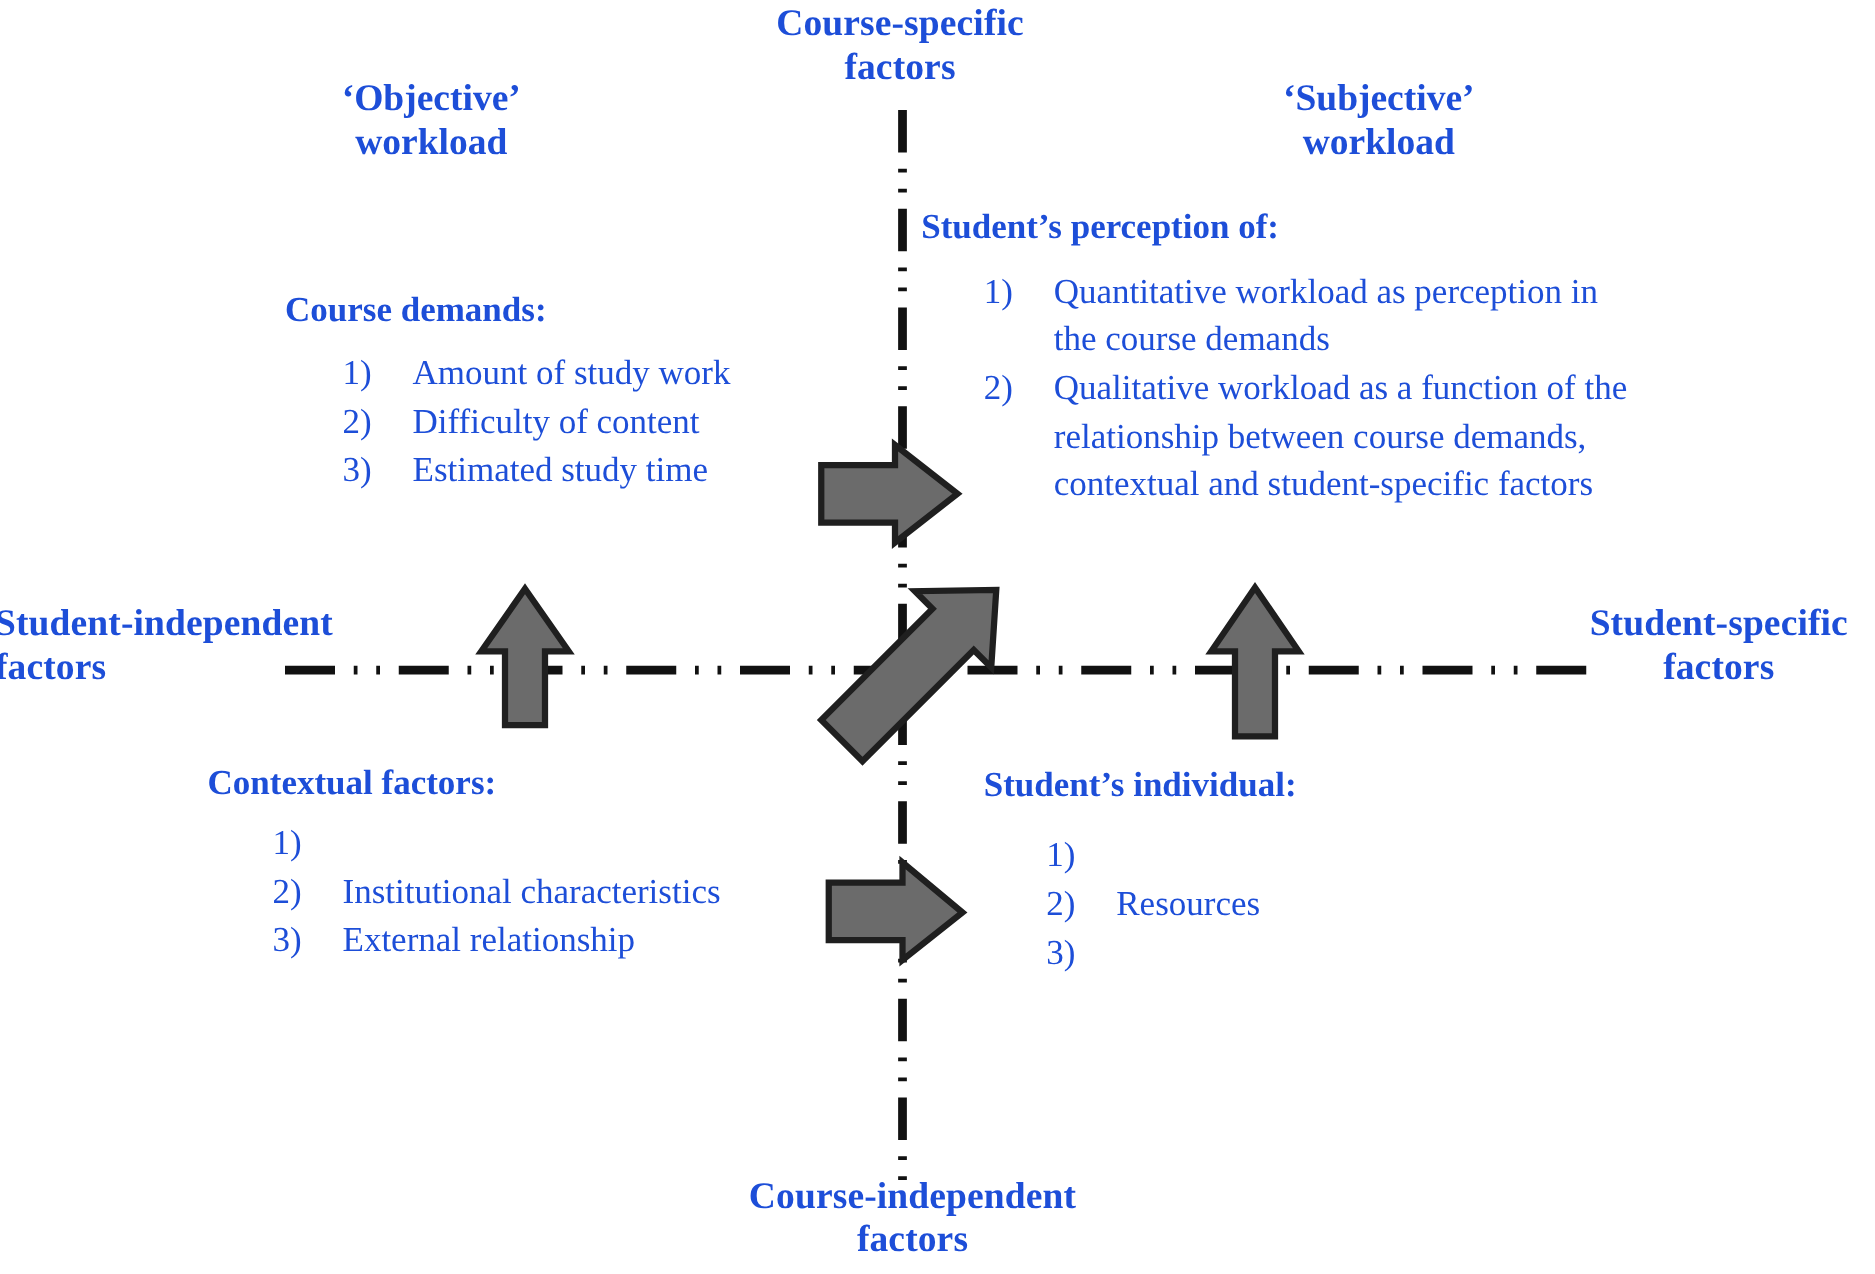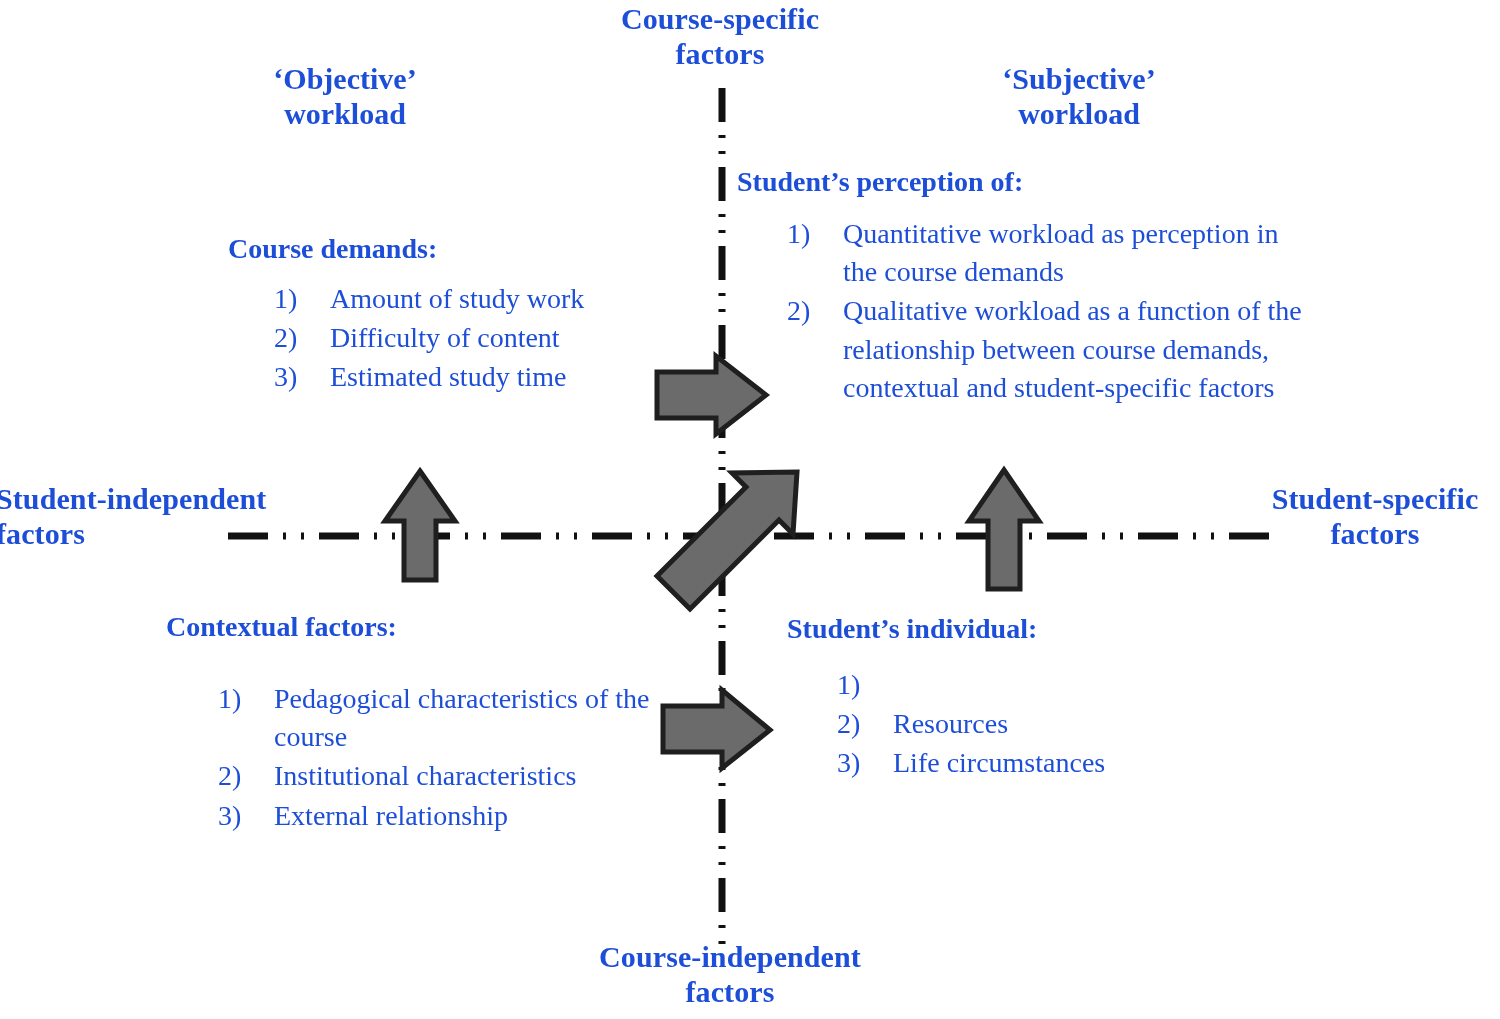--- a/index.html
+++ b/index.html
@@ -35,21 +35,21 @@
   
   .quad-title {
     position: absolute;
     font-weight: bold;
     font-size: 30px;
     text-align: center;
     line-height: 1.16;
     white-space: pre-line;
   }
   #title-objective  { left: 190px; top: 62px; width: 310px; }
-  #title-subjective { left: 934px; top: 62px; width: 290px; }
+  #title-subjective { left: 958px; top: 62px; width: 290px; }
 
   
   .block { position: absolute; }
   .block-heading {
     font-weight: bold;
     font-size: 28px;
     line-height: 1.2;
     margin: 0 0 14px 0;
     white-space: nowrap;
   }
@@ -74,21 +74,21 @@
 
   #block-course-demands { left: 228px; top: 232px; width: 440px; }
   #block-course-demands .block-list { margin-left: 46px; }
 
   #block-perception { left: 737px; top: 165px; width: 580px; }
   #block-perception .block-list { margin-left: 50px; }
   #block-perception .block-heading { margin-bottom: 16px; }
 
   #block-contextual { left: 166px; top: 610px; width: 520px; }
   #block-contextual .block-list { margin-left: 52px; }
-  #block-contextual .block-heading { margin-bottom: 36px; }
+  #block-contextual .block-heading { margin-bottom: 12px; }
 
   #block-individual { left: 787px; top: 612px; width: 400px; }
   #block-individual .block-list { margin-left: 50px; }
   #block-individual .block-heading { margin-bottom: 20px; }
 
   
   .axis-line { position: absolute; }
   #vline { left: 714px; top: 88px;  width: 16px; height: 860px; }
   #hline { left: 228px; top: 528px; width: 1050px; height: 16px; }
 
@@ -165,21 +165,20 @@
         <span class="li-text">Qualitative workload as a function of the relationship between course demands, contextual and student-specific factors</span>
       </li>
     </ul>
   </div>
 
   <div class="block" id="block-contextual">
     <div class="block-heading">Contextual factors:</div>
     <ul class="block-list">
       <li>
         <span class="li-num">1)</span>
-        <span class="li-text">Pedagogical characteristics of the course</span>
       </li>
       <li>
         <span class="li-num">2)</span>
         <span class="li-text">Institutional characteristics</span>
       </li>
       <li>
         <span class="li-num">3)</span>
         <span class="li-text">External relationship</span>
       </li>
     </ul>
@@ -190,21 +189,20 @@
     <ul class="block-list">
       <li>
         <span class="li-num">1)</span>
       </li>
       <li>
         <span class="li-num">2)</span>
         <span class="li-text">Resources</span>
       </li>
       <li>
         <span class="li-num">3)</span>
-        <span class="li-text">Life circumstances</span>
       </li>
     </ul>
   </div>
 
   <svg id="arrow-layer" viewBox="0 0 1500 1019" xmlns="http://www.w3.org/2000/svg">
 
     <polygon points="657,372 716,372 716,356 766,395 716,434 716,418 657,418" fill="#6b6b6b" stroke="#1f1f1f" stroke-width="5" stroke-linejoin="miter"></polygon>
 
     <polygon points="420,471 455,521 436,521 436,580 404,580 404,521 385,521" fill="#6b6b6b" stroke="#1f1f1f" stroke-width="5" stroke-linejoin="miter"></polygon>
 

